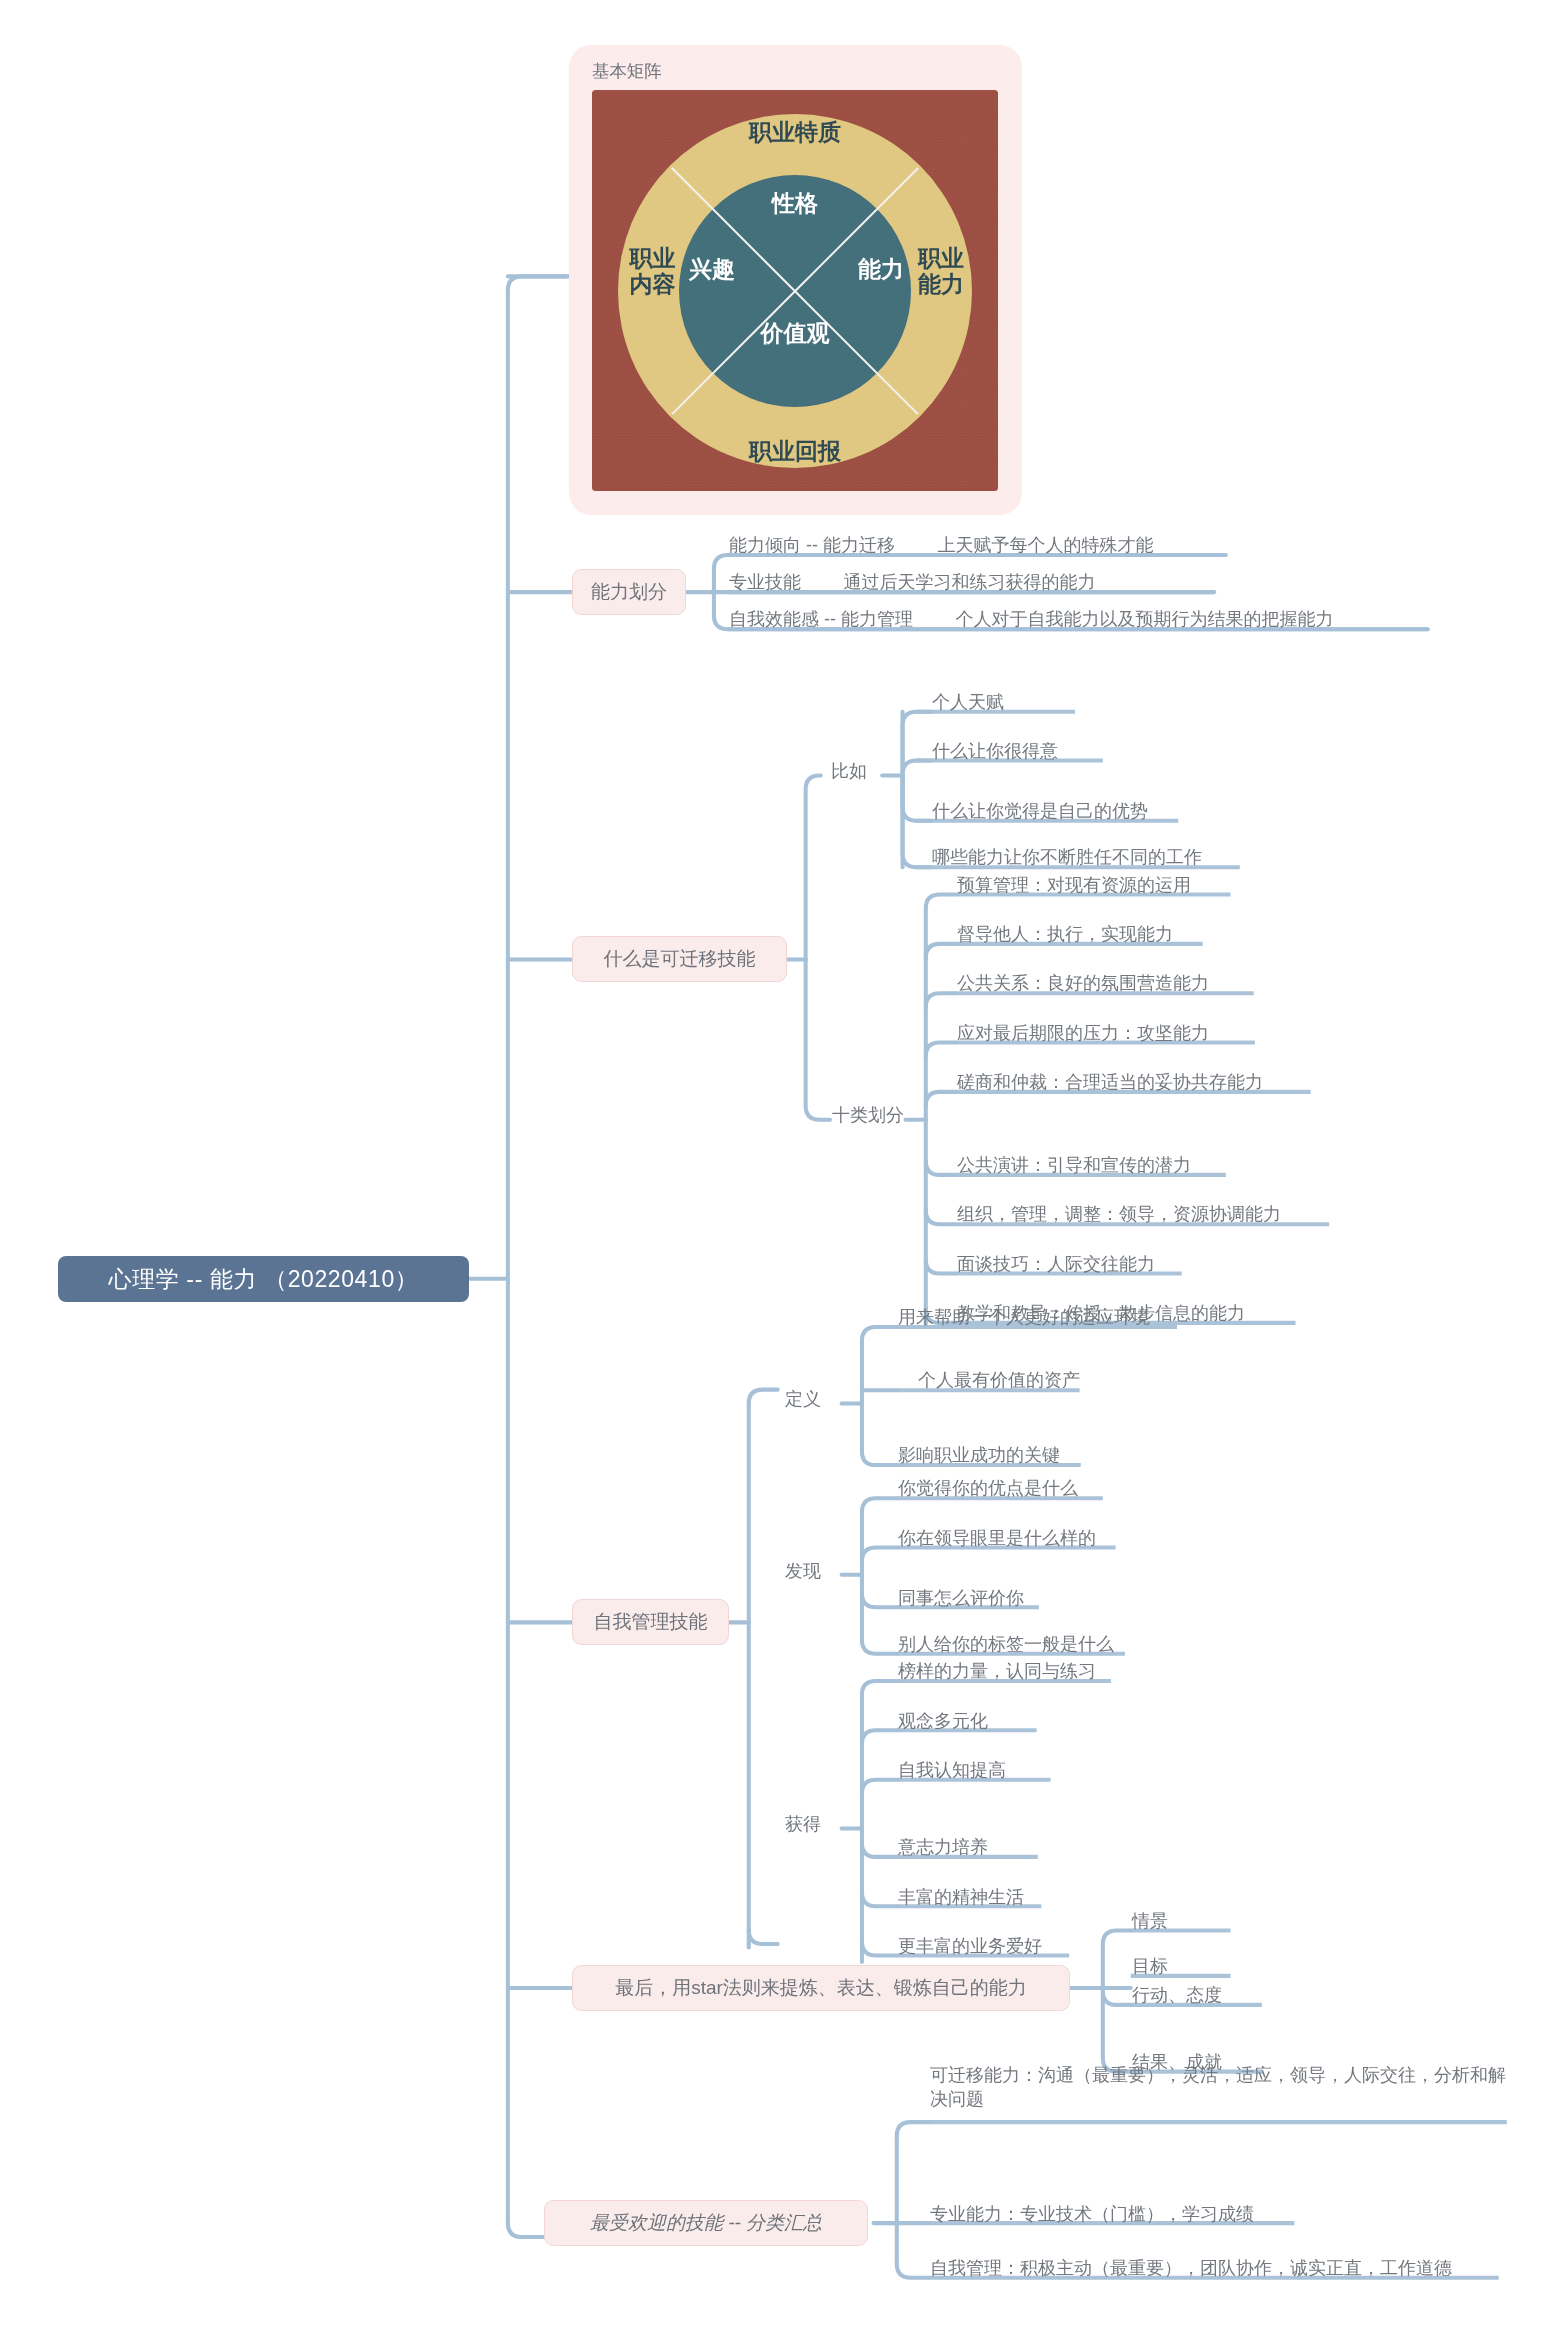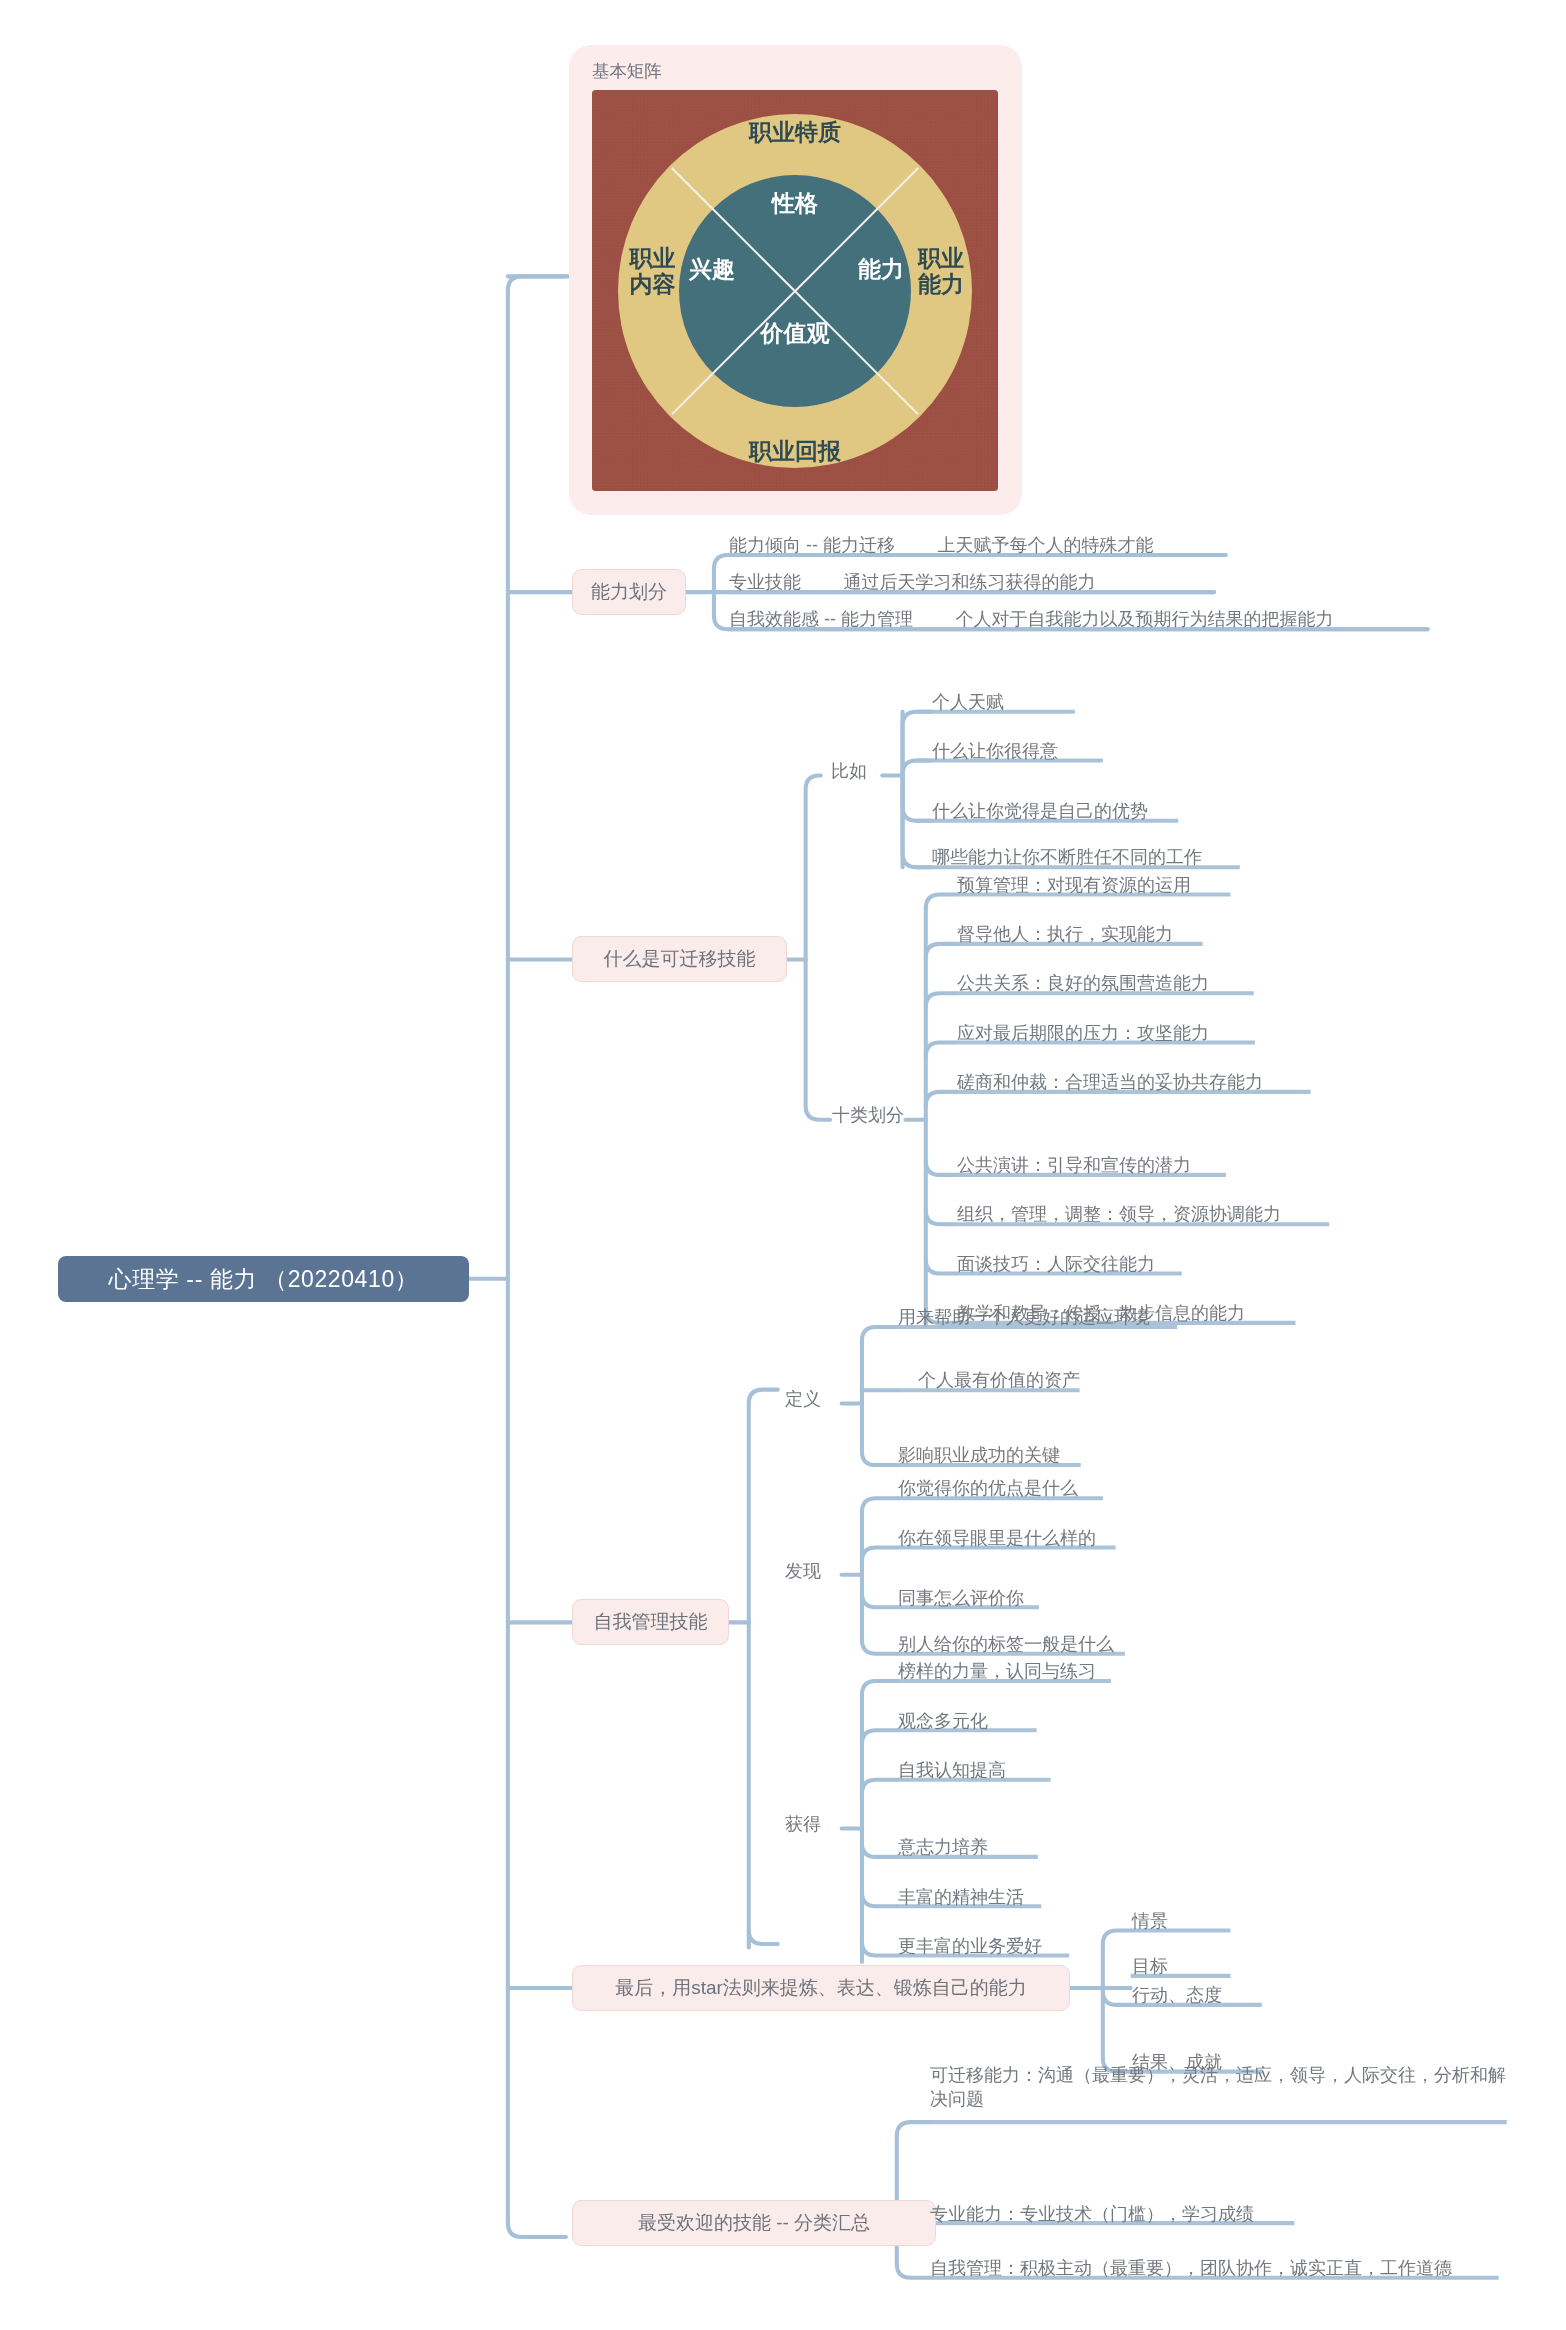--- a/index.html
+++ b/index.html
@@ -320,21 +320,21 @@
 
   <div class="node pink-node" style="left:572px;top:1965px;width:498px;height:46px;">
     <span>最后，用star法则来提炼、表达、锻炼自己的能力</span>
   </div>
 
   <div class="leaf" style="left:1132px;top:1910px;">情景</div>
   <div class="leaf" style="left:1132px;top:1955px;">目标</div>
   <div class="leaf" style="left:1132px;top:1984px;">行动、态度</div>
   <div class="leaf" style="left:1132px;top:2051px;">结果、成就</div>
 
-  <div class="node pink-node" style="left:572px;top:2200px;width:364px;height:46px;">
+  <div class="node pink-node" style="left:544px;top:2200px;width:324px;height:46px;font-style:italic;">
     <span>最受欢迎的技能 -- 分类汇总</span>
   </div>
 
   <div class="leaf w1" style="left:930px;top:2064px;width:581px;">可迁移能力：沟通（最重要），灵活，适应，领导，人际交往，分析和解决问题</div>
   <div class="leaf" style="left:930px;top:2203px;">专业能力：专业技术（门槛），学习成绩</div>
   <div class="leaf" style="left:930px;top:2257px;text-align:center;">自我管理：积极主动（最重要），团队协作，诚实正直，工作道德</div>
 
 </div>
 
 

